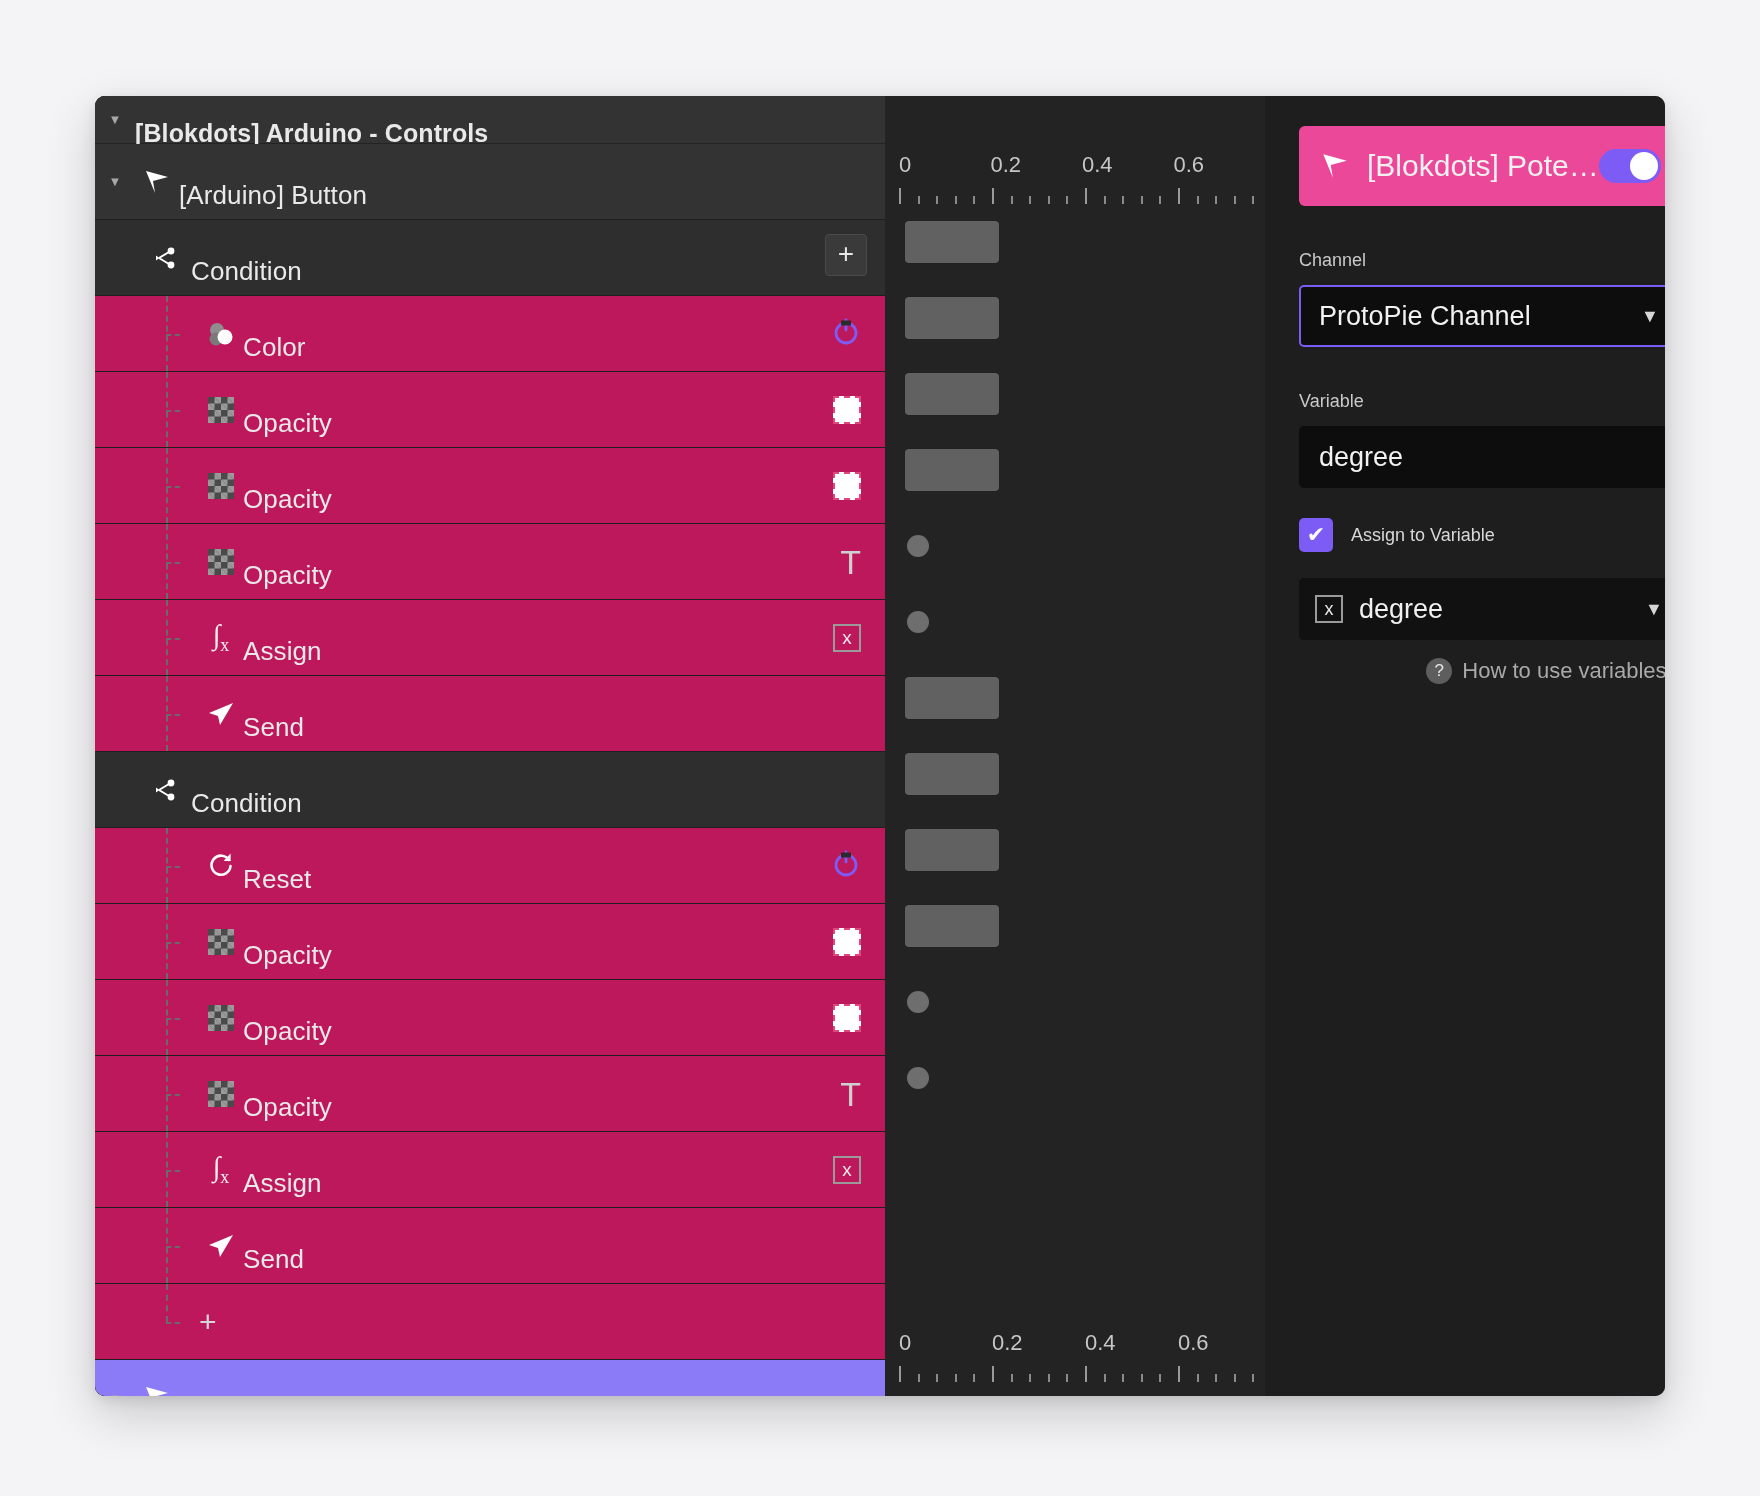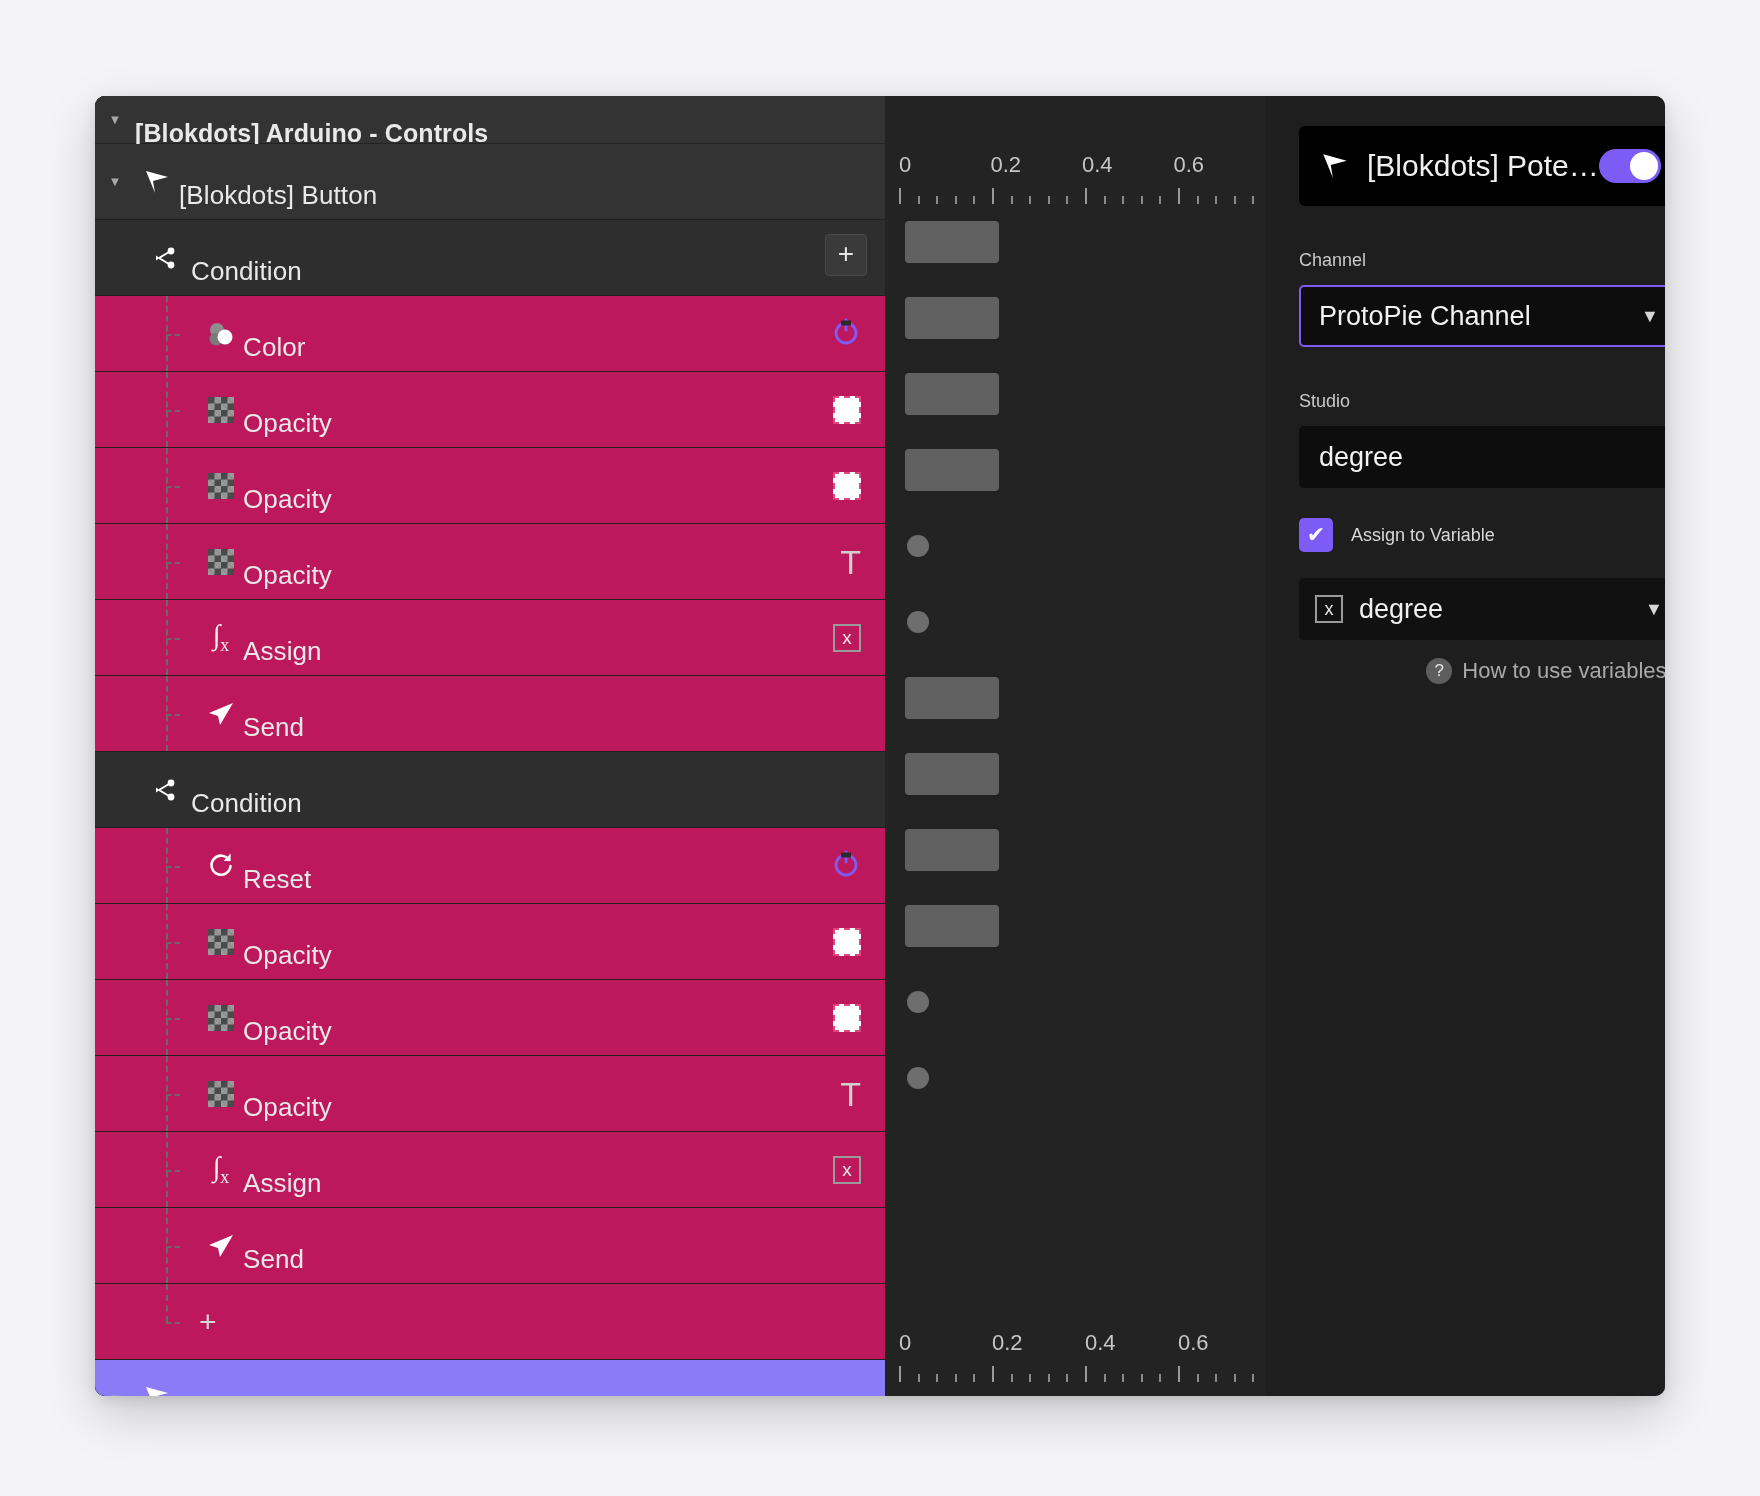--- a/index.html
+++ b/index.html
@@ -122,21 +122,21 @@
   }
   .ruler-ticks::before {
     content: ""; position: absolute; left: 0; top: 2px; height: 16px; width: 100%;
     background-image: repeating-linear-gradient(to right, #9a9a9a 0 2px, transparent 2px 93px);
   }
 
   
   .inspector { flex: 1; background: #1e1e1e; padding: 0 34px; position: relative; }
 
   .insp-head {
-    margin: 30px 0 0 0; height: 80px; background: #000000; border-radius: 6px;
+    margin: 30px 0 0 0; height: 80px; background: #ec4899; border-radius: 6px;
     display: flex; align-items: center; padding: 0 18px;
   }
   .insp-title { color: #f0f0f0; font-size: 30px; margin-left: 14px; white-space: nowrap; overflow: hidden; }
   .toggle {
     margin-left: auto; width: 62px; height: 34px; border-radius: 17px; background: #7c5cf5;
     position: relative; flex: 0 0 62px;
   }
   .toggle .knob { position: absolute; right: 3px; top: 3px; width: 28px; height: 28px; border-radius: 50%; background: #fff; }
 
   .field-label { color: #c9c9c9; font-size: 18px; margin: 44px 0 14px; }
@@ -191,21 +191,21 @@
     </div>
 
     <div class="row group">
       <div class="disc">▼</div>
       <div class="row-body">
         <div class="ico">
           <svg width="30" height="30" viewBox="0 0 30 30">
               <path d="M4 4 L26 10 L11 14 L13 26 Z" fill="#ffffff"></path>
             </svg>
         </div>
-        <div class="lbl">[Blokdots] Button</div>
+        <div class="lbl">[Arduino] Button</div>
       </div>
     </div>
 
     <div id="tree-rows">
         <div class="row sub">
           <div class="disc empty">·</div>
           <div class="row-body">
             <div class="ico">
               <svg width="30" height="26" viewBox="0 0 30 26">
                 <path d="M5 13 L15 7 M5 13 L15 19" stroke="#ffffff" stroke-width="2" fill="none"></path>
@@ -499,21 +499,21 @@
         <div class="knob"></div>
       </div>
     </div>
 
     <div class="field-label">Channel</div>
     <div class="select focused">
       <span>ProtoPie Channel</span>
       <span class="caret">▼</span>
     </div>
 
-    <div class="field-label">Studio</div>
+    <div class="field-label">Variable</div>
     <div class="textbox">
       <span>degree</span>
     </div>
 
     <div class="check-line">
       <div class="cbox">
         <span>✔</span>
       </div>
       <div class="check-label">Assign to Variable</div>
     </div>

